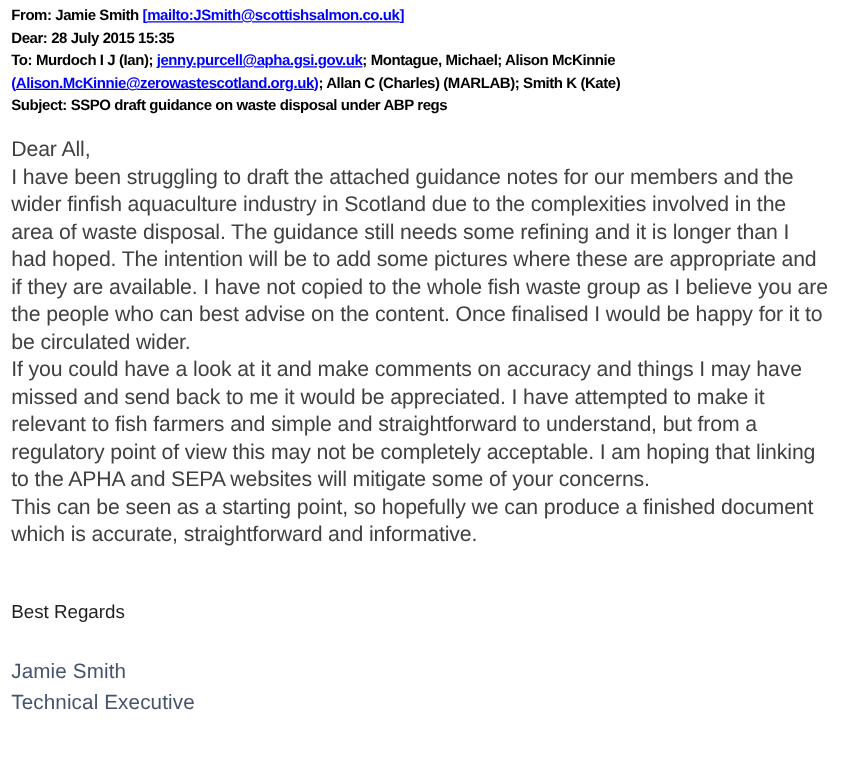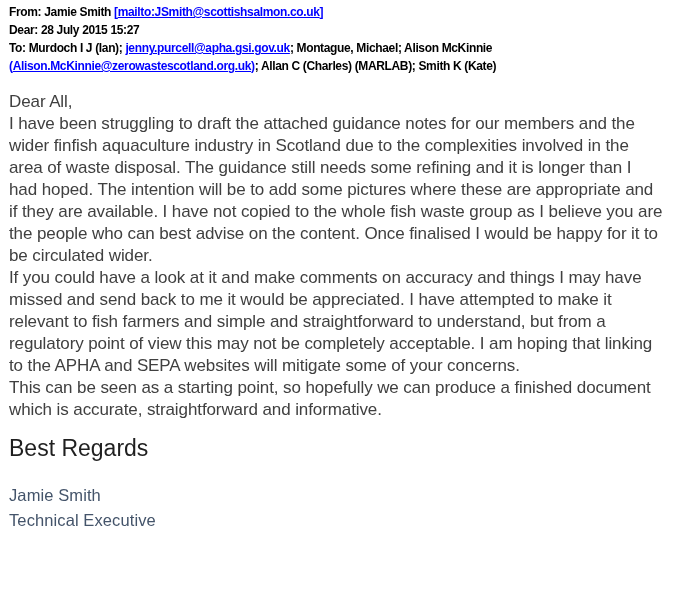--- a/index.html
+++ b/index.html
@@ -45,22 +45,22 @@
     color: #404040;
     max-width: 655px;
     letter-spacing: -0.1px;
   }
   .body-text p {
     margin: 0 0 0 0;
   }
   .body-text p + p {
   }
   .closing {
-    margin-top: 16px;
-    font-size: 23px;
+    margin-top: 40px;
+    font-size: 15px;
     line-height: 22px;
     color: #1f1f1f;
   }
 
   
   .signature {
     margin-top: 24px;
     font-size: 16.5px;
     line-height: 25px;
     color: #44546a;
@@ -73,25 +73,27 @@
 
 <div class="page">
 
   <div class="headers">
 
     <div class="hline"><span>From:</span>
       <span>Jamie Smith</span>
       <span class="blue">[</span><a class="hlink">mailto:JSmith@scottishsalmon.co.uk</a><span class="blue">]</span></div>
 
     <div class="hline"><span>Dear:</span>
-      <span>28 July 2015 15:27</span></div>
+      <span>28 July 2015 15:35</span></div>
 
     <div class="hline"><span>To:</span>
       <span>Murdoch I J (Ian); </span><a class="hlink">jenny.purcell@apha.gsi.gov.uk</a><span>; Montague, Michael; Alison McKinnie </span><span class="blue">(</span><a class="hlink">Alison.McKinnie@zerowastescotland.org.uk</a><span class="blue">)</span><span>; Allan C (Charles) (MARLAB); Smith K (Kate)</span></div>
 
+    <div class="hline"><span>Subject:</span>
+      <span>SSPO draft guidance on waste disposal under ABP regs</span></div>
 
   </div>
 
   <div class="body-text">
     <p>Dear All,</p>
     <p>I have been struggling to draft the attached guidance notes for our members and the wider finfish aquaculture industry in Scotland due to the complexities involved in the area of waste disposal. The guidance still needs some refining and it is longer than I had hoped. The intention will be to add some pictures where these are appropriate and if they are available. I have not copied to the whole fish waste group as I believe you are the people who can best advise on the content. Once finalised I would be happy for it to be circulated wider.</p>
     <p>If you could have a look at it and make comments on accuracy and things I may have missed and send back to me it would be appreciated. I have attempted to make it relevant to fish farmers and simple and straightforward to understand, but from a regulatory point of view this may not be completely acceptable. I am hoping that linking to the APHA and SEPA websites will mitigate some of your concerns.</p>
     <p>This can be seen as a starting point, so hopefully we can produce a finished document which is accurate, straightforward and informative.</p>
   </div>
 

